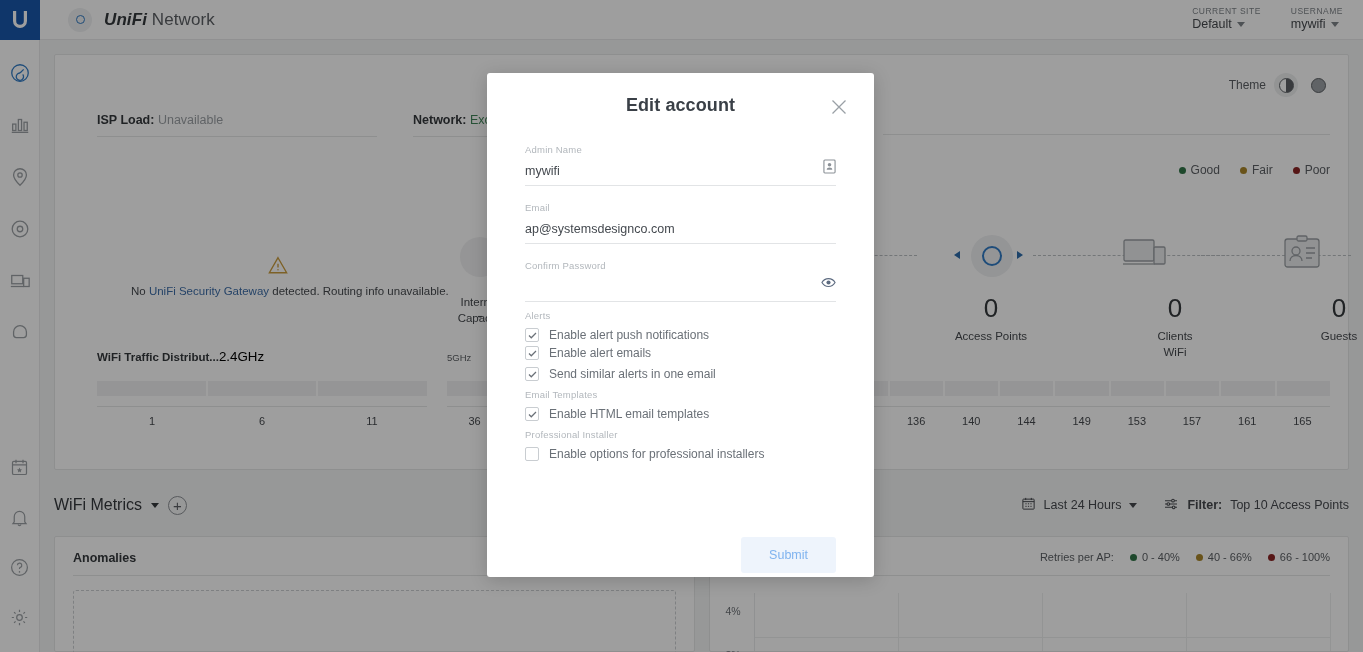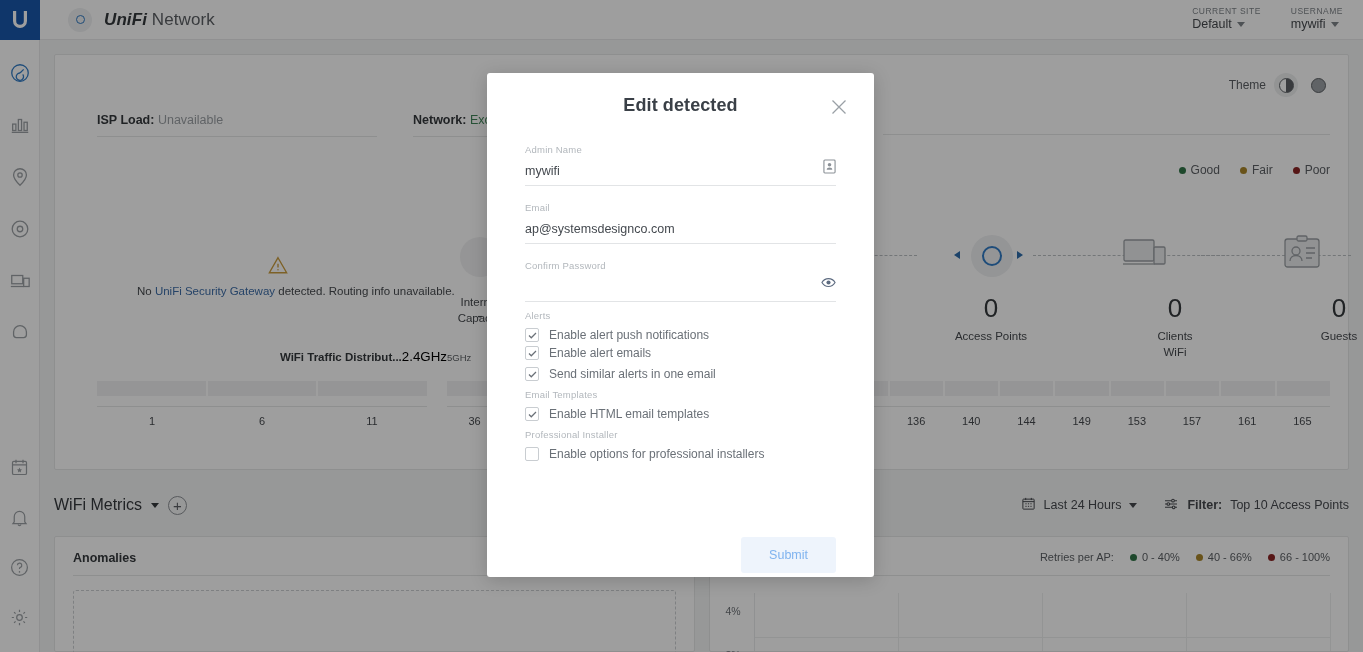--- a/index.html
+++ b/index.html
@@ -69,21 +69,21 @@
   .theme-btn.sel { background: #eceef0; }
   .half-moon { width: 15px; height: 15px; border-radius: 50%; border: 1.4px solid #5b6066; background: linear-gradient(90deg, #fff 50%, #5b6066 50%); }
   .full-moon { width: 15px; height: 15px; border-radius: 50%; border: 1.4px solid #5b6066; background: #9aa0a6; }
 
   .stat-head { position: absolute; font-size: 12.5px; font-weight: 700; color: #33383d; border-bottom: 1px solid #e4e6e8; padding-bottom: 9px;}
   .stat-head .sub { font-weight: 400; }
   .muted { color: #9aa0a6; }
   .green { color: #2e8b4f; }
 
   .warn-tri { position:absolute; left: 212px; top: 200px; color: #d89b1c; font-size: 20px;}
-  .usg-text { position: absolute; left: 82px; top: 230px; font-size: 11.5px; color: #44494f; }
+  .usg-text { position: absolute; left: 76px; top: 230px; font-size: 11.5px; color: #44494f; }
   .usg-text a { color: #2f6fbd; text-decoration: none; }
   .inet { position: absolute; left: 405px; top: 182px; width: 40px; height: 40px; border-radius: 50%; background: #f0f1f2; }
   .inet-dash { position: absolute; left: 402px; top: 252px; width: 46px; text-align: center; font-size: 16px; color: #44494f; }
   .lbl-center { position: absolute; text-align: center; font-size: 11.5px; color: #44494f; line-height: 1.35;}
 
   .ap-ring { position: absolute; left: 916px; top: 180px; width: 42px; height: 42px; border-radius: 50%; background: #eef0f2; display:flex; align-items:center; justify-content:center;}
   .ap-ring i { width: 20px; height: 20px; border-radius: 50%; border: 2px solid #1b7ee0; display: block;}
   .arrow-l, .arrow-r { position: absolute; top: 196px; width: 0; height: 0; border-top: 4px solid transparent; border-bottom: 4px solid transparent; }
   .arrow-l { left: 899px; border-right: 6px solid #1b6fc2; }
   .arrow-r { left: 962px; border-left: 6px solid #1b6fc2; }
@@ -341,21 +341,21 @@
       <div class="big-num" style="left:1040px; top:238px; width:160px;">0</div>
       <div class="lbl-center" style="left:1040px; top:274px; width:160px;">
         <div>Clients</div>
         <div>WiFi</div>
       </div>
       <div class="big-num" style="left:1204px; top:238px; width:160px;">0</div>
       <div class="lbl-center" style="left:1204px; top:274px; width:160px;">Guests</div>
 
       <div class="chan-wrap">
         <div style="display:flex; align-items:flex-end;">
-          <div style="width:350px;text-align:right;">
+          <div style="width:350px;">
             <span class="chan-title">WiFi Traffic Distribut...</span><small>2.4GHz</small>
           </div>
           <div style="flex:1;">
             <small style="font-size:9.5px; color:#5b6066;">5GHz</small>
           </div>
         </div>
         <div style="display:flex; gap:20px; margin-top:6px;">
           <div style="width:330px;">
             <div class="chan-bars" id="bars24">
                 <div class="chan-seg" style="flex: 1 1 0%;"></div>
@@ -466,21 +466,21 @@
           <div class="h" style="top:44px"></div>
         </div>
       </div>
     </div>
 
   </div>
 </div>
 
 <div class="overlay">
   <div class="modal">
-    <div class="modal-title">Edit detected</div>
+    <div class="modal-title">Edit account</div>
     <div class="modal-close">
       <svg width="18" height="18" viewBox="0 0 18 18" fill="none" stroke="currentColor" stroke-width="1.3">
           <path d="M2.5 2.5l13 13M15.5 2.5l-13 13"></path>
         </svg>
     </div>
 
     <div style="margin-top:28px;">
 
       <div class="field">
         <div class="field-label">Admin Name</div>

